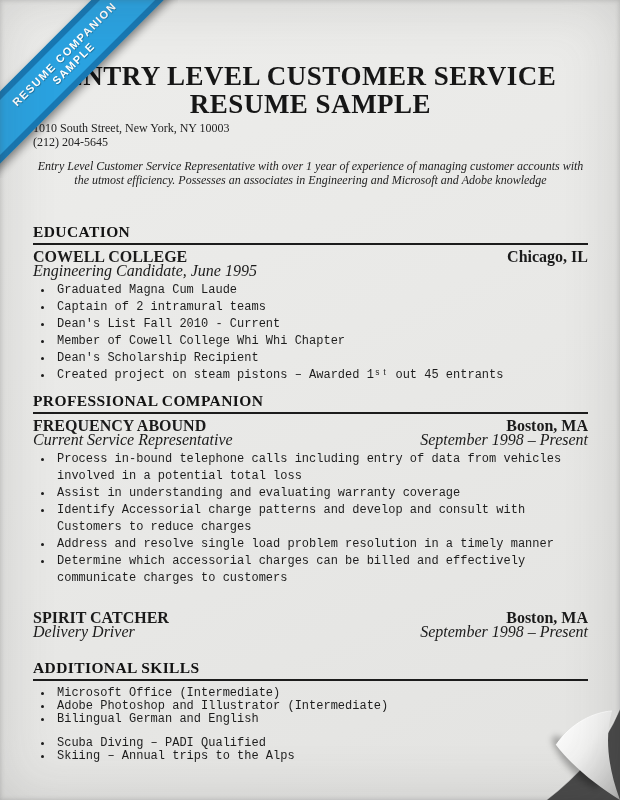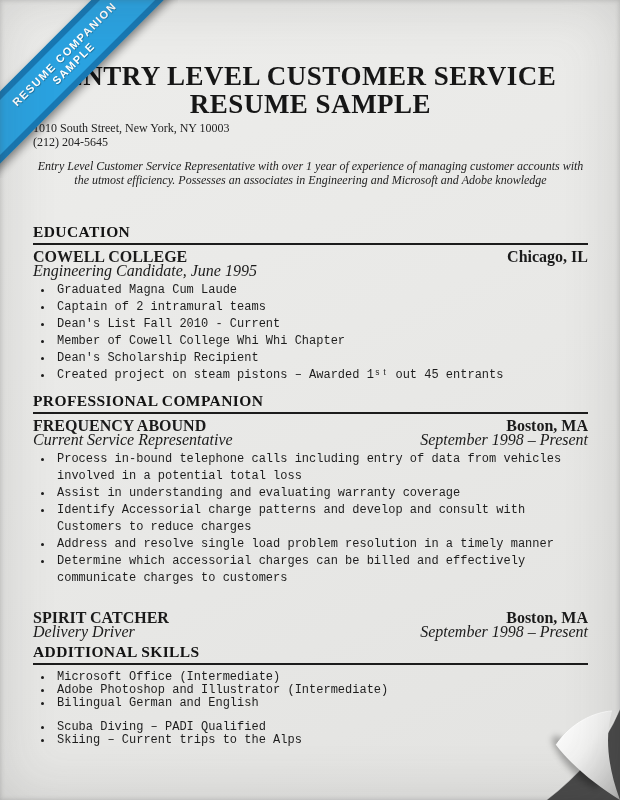--- a/index.html
+++ b/index.html
@@ -36,21 +36,21 @@
   .contact{margin-top:3px;text-align:left;font-size:12px;line-height:14px;color:#222;}
   .summary{margin-top:10px;text-align:center;font-style:italic;font-size:12px;line-height:14px;color:#222;}
 
   
   .section-heading{
     font-weight:bold;font-size:15.5px;line-height:18px;letter-spacing:0.4px;
     border-bottom:2px solid #1c1c1c;padding-bottom:2px;color:#131313;
   }
   .sec-education{margin-top:36px;}
   .sec-experience{margin-top:8px;}
-  .sec-skills{margin-top:4px;}
+  .sec-skills{margin-top:20px;}
   .sec-interests{margin-top:11px;}
 
   .row{display:flex;justify-content:space-between;font-size:16px;line-height:14px;}
   .row.bold{font-weight:bold;margin-top:5px;}
   .row.italic{font-style:italic;}
   .job2{margin-top:24px;}
 
   ul.bullets{margin:4px 0 0;padding-left:21px;list-style:disc;font-family:Liberation Mono, monospace;}
   ul.bullets li{font-size:12px;line-height:17px;padding-left:3px;color:#1d1d1d;}
   ul.bullets.tight{margin-top:6px;}
@@ -140,21 +140,21 @@
       <ul class="bullets tight">
         <li>Microsoft Office (Intermediate)</li>
         <li>Adobe Photoshop and Illustrator (Intermediate)</li>
         <li>Bilingual German and English</li>
       </ul>
     </div>
 
     <div class="sec-interests">
       <ul class="bullets tight">
         <li>Scuba Diving – PADI Qualified</li>
-        <li>Skiing – Current trips to the Alps</li>
+        <li>Skiing – Annual trips to the Alps</li>
       </ul>
     </div>
 
   </div>
 
   <svg class="curl" width="84" height="104" viewBox="0 0 84 104">
     <defs>
       <linearGradient id="curlg" x1="0" y1="0" x2="1" y2="1">
         <stop offset="0" stop-color="#ffffff"></stop>
         <stop offset="0.45" stop-color="#f1f1f0"></stop>

